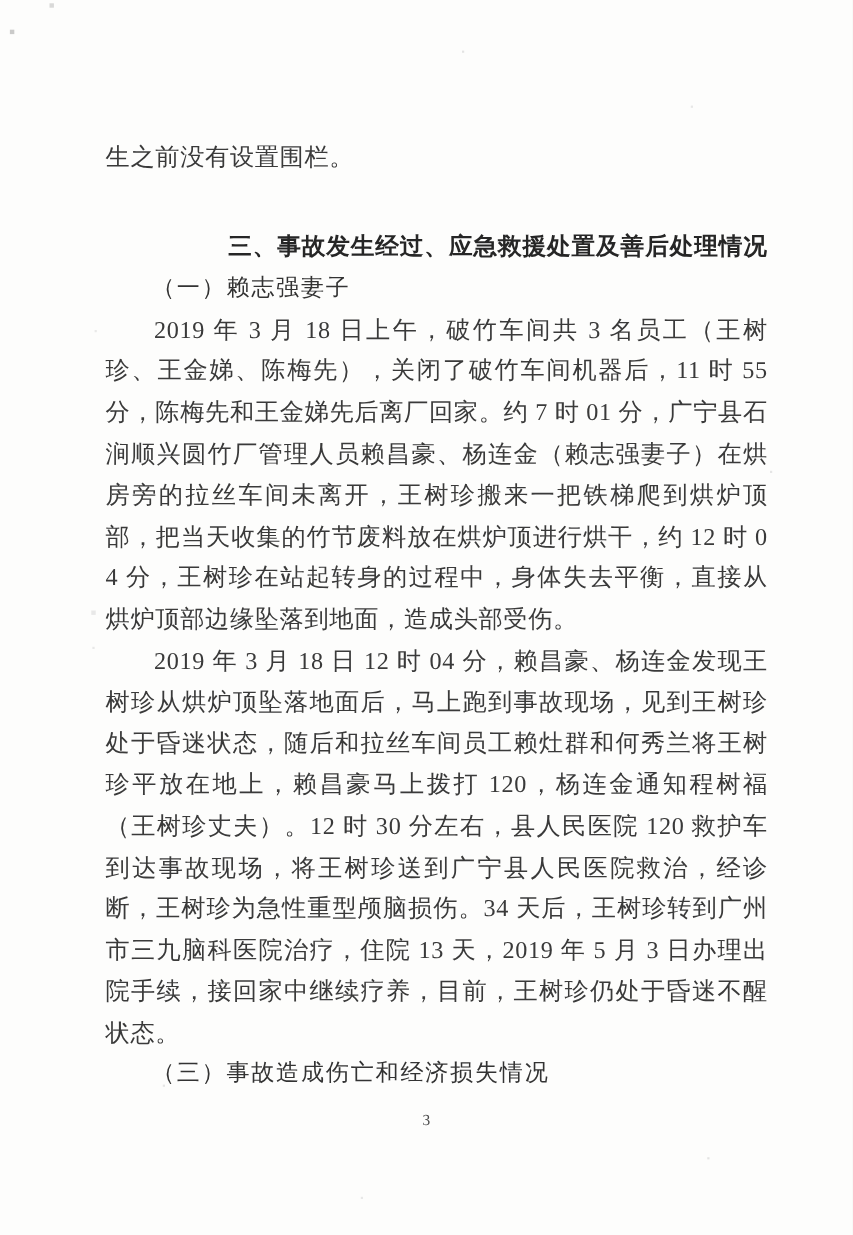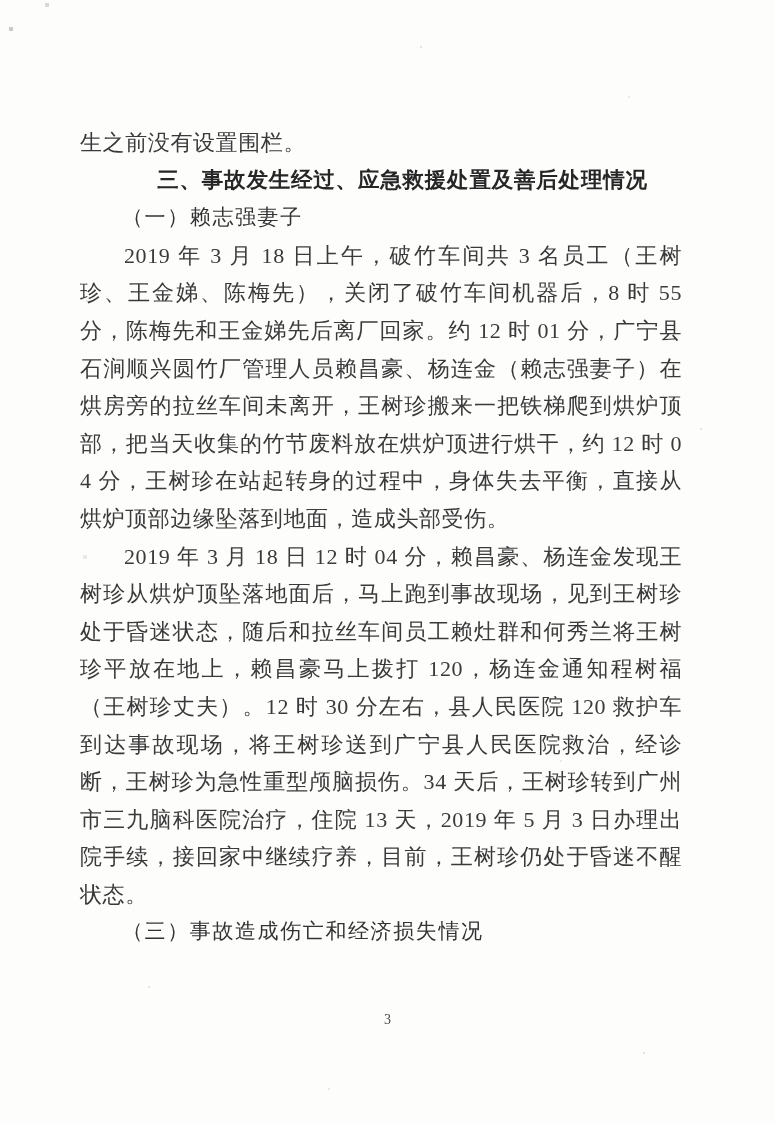--- a/index.html
+++ b/index.html
@@ -37,21 +37,21 @@
       700px 428px 0 0 rgba(170,170,170,0.28),
       84px 556px 0 1px rgba(185,185,185,0.30),
       84px 588px 0 0 rgba(185,185,185,0.30),
       560px 760px 0 0 rgba(180,180,180,0.25),
       148px 986px 0 0 rgba(175,175,175,0.30),
       643px 1052px 0 0 rgba(170,170,170,0.30),
       328px 1088px 0 0 rgba(180,180,180,0.28);
   }
   .content {
     position: absolute;
-    left: 80px;
+    left: 96px;
     top: 124px;
     width: 602px;
   }
   .line-block {
     font-size: 22px;
     line-height: 37.6px;
     text-align: justify;
     letter-spacing: 0.6px;
     word-break: break-all;
   }
@@ -61,21 +61,22 @@
   .paragraph-continuation {
     text-indent: 0;
   }
   .heading1 {
     font-family: "Liberation Sans", "DejaVu Sans", sans-serif;
     font-weight: 700;
     color: #262626;
     font-size: 21.5px;
     letter-spacing: 0.8px;
     text-indent: 2em;
-    text-align: center;
+    text-align: right;
+    margin-top: 44px;
   }
   .heading2 {
     font-size: 21px;
     letter-spacing: 1.6px;
     color: #333333;
     text-indent: 2em;
     text-align: left;
   }
   .page-number {
     position: absolute;
@@ -90,18 +91,18 @@
 </style>
 </head>
 <body>
 
 <div class="page">
   <div class="noise"></div>
   <main class="content">
       <div class="line-block paragraph-continuation">生之前没有设置围栏。</div>
       <div class="line-block heading1">三、事故发生经过、应急救援处置及善后处理情况</div>
       <div class="line-block heading2">（一）赖志强妻子</div>
-      <div class="line-block paragraph">2019 年 3 月 18 日上午，破竹车间共 3 名员工（王树珍、王金娣、陈梅先），关闭了破竹车间机器后，8 时 55 分，陈梅先和王金娣先后离厂回家。约 12 时 01 分，广宁县石涧顺兴圆竹厂管理人员赖昌豪、杨连金（赖志强妻子）在烘房旁的拉丝车间未离开，王树珍搬来一把铁梯爬到烘炉顶部，把当天收集的竹节废料放在烘炉顶进行烘干，约 12 时 04 分，王树珍在站起转身的过程中，身体失去平衡，直接从烘炉顶部边缘坠落到地面，造成头部受伤。</div>
+      <div class="line-block paragraph">2019 年 3 月 18 日上午，破竹车间共 3 名员工（王树珍、王金娣、陈梅先），关闭了破竹车间机器后，11 时 55 分，陈梅先和王金娣先后离厂回家。约 7 时 01 分，广宁县石涧顺兴圆竹厂管理人员赖昌豪、杨连金（赖志强妻子）在烘房旁的拉丝车间未离开，王树珍搬来一把铁梯爬到烘炉顶部，把当天收集的竹节废料放在烘炉顶进行烘干，约 12 时 04 分，王树珍在站起转身的过程中，身体失去平衡，直接从烘炉顶部边缘坠落到地面，造成头部受伤。</div>
       <div class="line-block paragraph">2019 年 3 月 18 日 12 时 04 分，赖昌豪、杨连金发现王树珍从烘炉顶坠落地面后，马上跑到事故现场，见到王树珍处于昏迷状态，随后和拉丝车间员工赖灶群和何秀兰将王树珍平放在地上，赖昌豪马上拨打 120，杨连金通知程树福（王树珍丈夫）。12 时 30 分左右，县人民医院 120 救护车到达事故现场，将王树珍送到广宁县人民医院救治，经诊断，王树珍为急性重型颅脑损伤。34 天后，王树珍转到广州市三九脑科医院治疗，住院 13 天，2019 年 5 月 3 日办理出院手续，接回家中继续疗养，目前，王树珍仍处于昏迷不醒状态。</div>
       <div class="line-block heading2">（三）事故造成伤亡和经济损失情况</div>
     </main>
   <div class="page-number">3</div>
 </div>
 
 </body></html>

